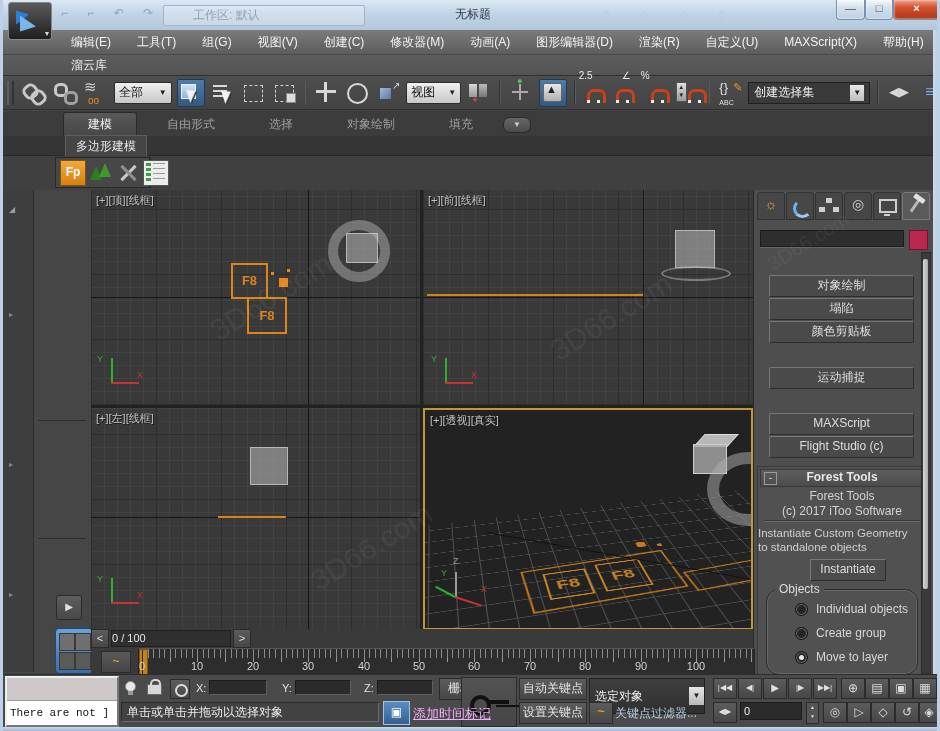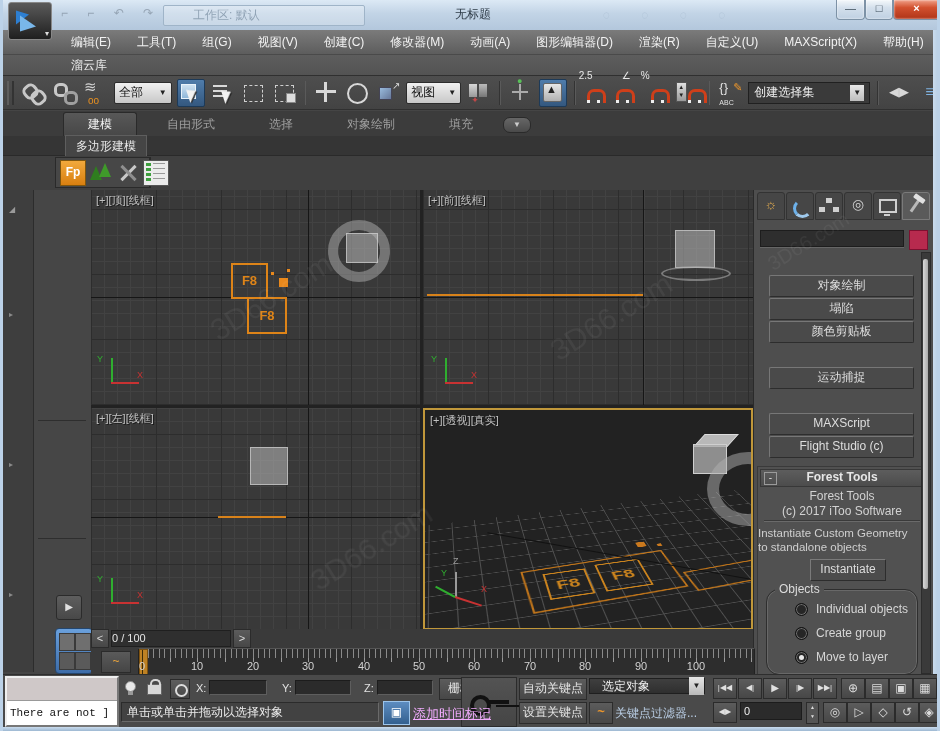--- a/index.html
+++ b/index.html
@@ -154,21 +154,21 @@
   .lock{position:absolute;width:13px;height:9px;background:#d8d8d8;border:1px solid #666;}
   .lock::before{content:"";position:absolute;left:2px;top:-6px;width:7px;height:6px;border:2px solid #d8d8d8;border-bottom:none;border-radius:5px 5px 0 0;}
   .absrel{position:absolute;width:18px;height:18px;background:linear-gradient(#5e5e5e,#484848);border:1px solid #2b2b2b;}
   .absrel::after{content:"";position:absolute;left:4px;top:4px;width:9px;height:9px;border:2px solid #ddd;border-radius:50%;}
   .coordlbl{position:absolute;color:#e2e2e2;font-size:11px;}
   .coordfld{position:absolute;height:15px;background:#2b2b2b;border:1px solid;border-color:#1c1c1c #5e5e5e #5e5e5e #1c1c1c;color:#ddd;font-size:11px;padding:0 2px;}
   .sbtn{position:absolute;background:linear-gradient(#5c5c5c,#474747);border:1px solid #2b2b2b;color:#e4e4e4;font-size:11px;text-align:center;}
   .bigkey{position:absolute;left:458px;top:2px;width:54px;height:48px;background:linear-gradient(#535353,#454545);border:1px solid #2b2b2b;}
   .bigkey::before{content:"";position:absolute;left:8px;top:17px;width:13px;height:13px;border:4px solid #111;border-radius:50%;}
   .bigkey::after{content:"";position:absolute;left:27px;top:22px;width:20px;height:4px;background:#111;box-shadow:12px 4px 0 -1px #111,6px 4px 0 -1px #111;}
-  .seldrop{position:absolute;left:586px;top:3px;width:116px;height:16px;background:linear-gradient(#3f3f3f,#2f2f2f);border:1px solid #1f1f1f;color:#f0f0f0;font-size:12px;display:flex;align-items:center;padding-left:12px;box-sizing:border-box;}
+  .seldrop{position:absolute;left:586px;top:3px;width:116px;height:36px;background:linear-gradient(#3f3f3f,#2f2f2f);border:1px solid #1f1f1f;color:#f0f0f0;font-size:12px;display:flex;align-items:center;padding-left:5px;box-sizing:border-box;}
   .seldrop .arrbox{margin-left:auto;width:15px;height:18px;background:linear-gradient(#e6e6e6,#b9b9b9);color:#222;font-size:8px;text-align:center;line-height:18px;}
   .prompt{position:absolute;left:118px;top:27px;width:258px;height:20px;background:#424242;border:1px solid;border-color:#2b2b2b #6a6a6a #6a6a6a #2b2b2b;color:#ececec;font-size:12px;line-height:19px;padding-left:5px;box-sizing:border-box;}
   .isolate{position:absolute;left:380px;top:26px;width:25px;height:22px;background:linear-gradient(#5c8cc0,#33608f);border:1px solid #9cc4ea;color:#fff;font-size:12px;text-align:center;line-height:21px;}
   .timetag{position:absolute;left:410px;top:30px;color:#f0abfc;font-size:13px;text-decoration:underline;}
   .kfilters{position:absolute;left:612px;top:30px;color:#b9cde4;font-size:12px;}
   .curvebtn{position:absolute;left:586px;top:27px;width:22px;height:20px;background:linear-gradient(#5c5c5c,#474747);border:1px solid #2b2b2b;color:#e8942c;font-weight:bold;font-size:13px;text-align:center;line-height:18px;}
   .pbtn{position:absolute;top:3px;width:22px;height:19px;background:linear-gradient(#5c5c5c,#474747);border:1px solid #2b2b2b;color:#e0e0e0;font-size:8px;text-align:center;line-height:18px;}
   .pbtn.b2{top:27px;}
   .framefld{position:absolute;left:737px;top:27px;width:62px;height:18px;background:#2b2b2b;border:1px solid #1c1c1c;color:#eee;font-size:11px;padding:0 3px;}
   .spin{position:absolute;left:803px;top:27px;width:11px;height:20px;background:#555;border:1px solid #2b2b2b;color:#ddd;font-size:5px;text-align:center;line-height:9px;}

